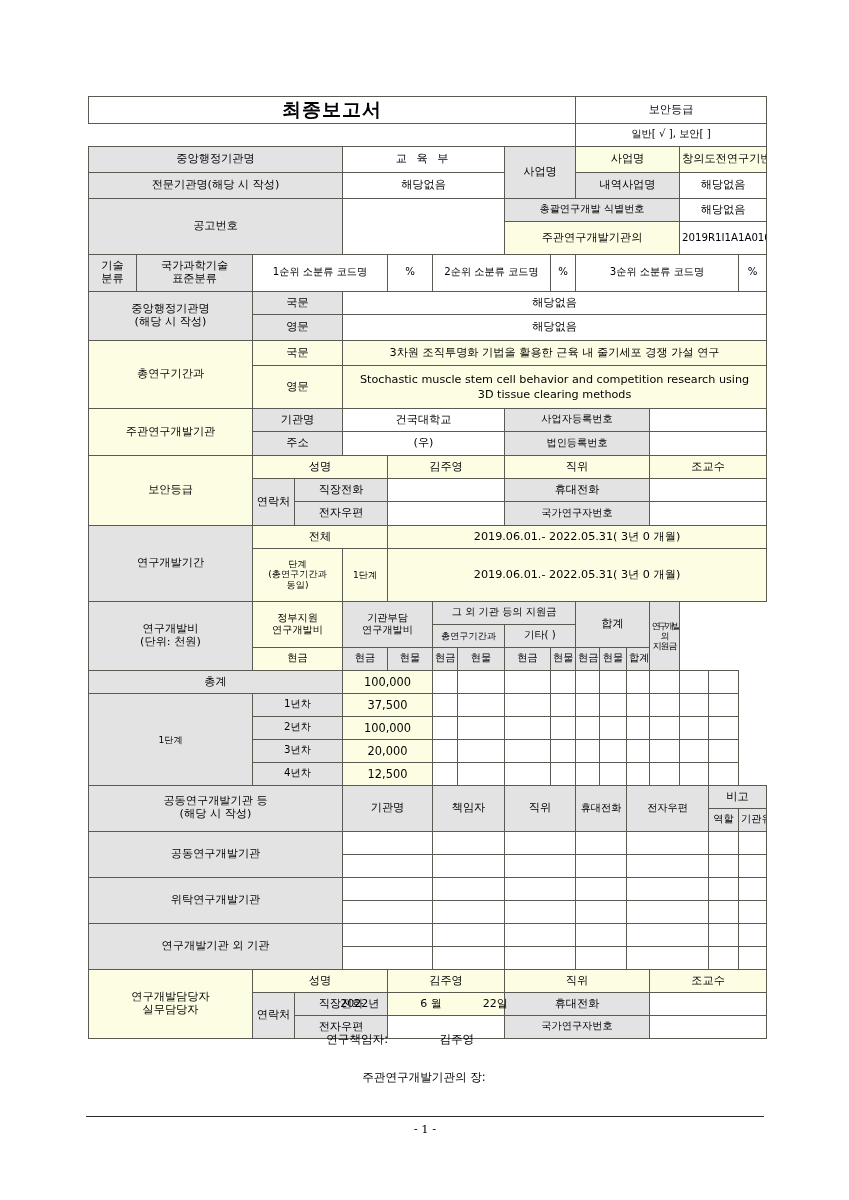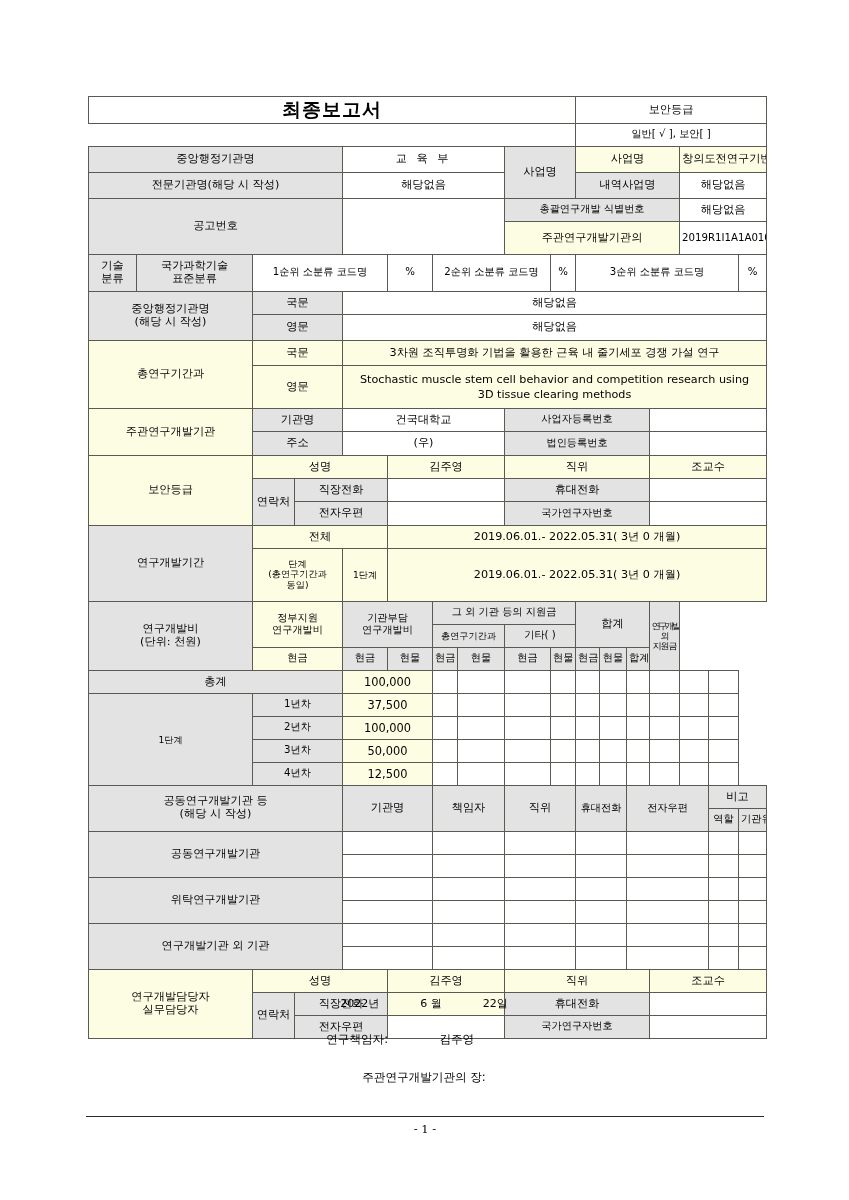--- a/index.html
+++ b/index.html
@@ -365,21 +365,21 @@
       <td class="white"></td>
       <td class="white"></td>
       <td class="white"></td>
       <td class="white"></td>
       <td class="white"></td>
       <td class="white"></td>
       <td class="white"></td>
     </tr>
     <tr>
       <td class="gray small" colspan="2" style="height:19px">3년차</td>
-      <td class="cream numcell" colspan="2">50,000</td>
+      <td class="cream numcell" colspan="2">20,000</td>
       <td class="white"></td>
       <td class="white"></td>
       <td class="white"></td>
       <td class="white"></td>
       <td class="white"></td>
       <td class="white"></td>
       <td class="white"></td>
       <td class="white"></td>
       <td class="white"></td>
       <td class="white"></td>

